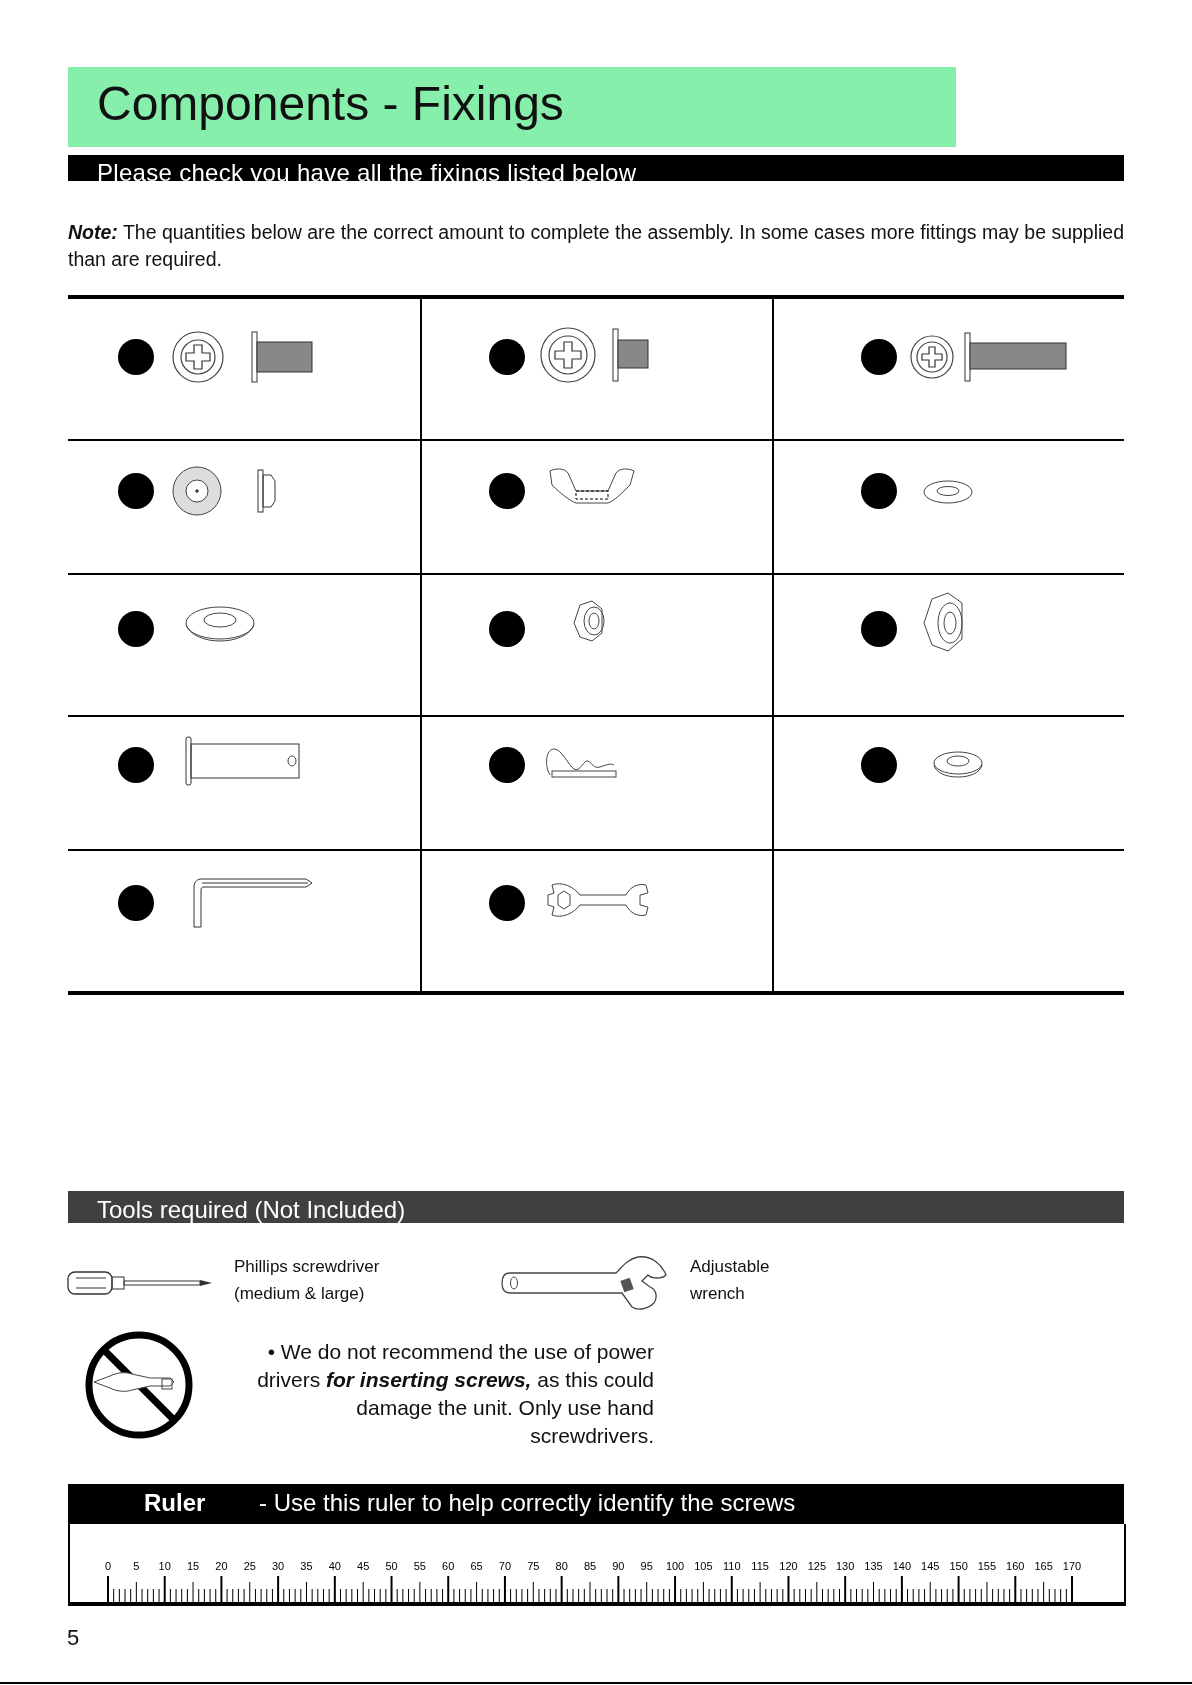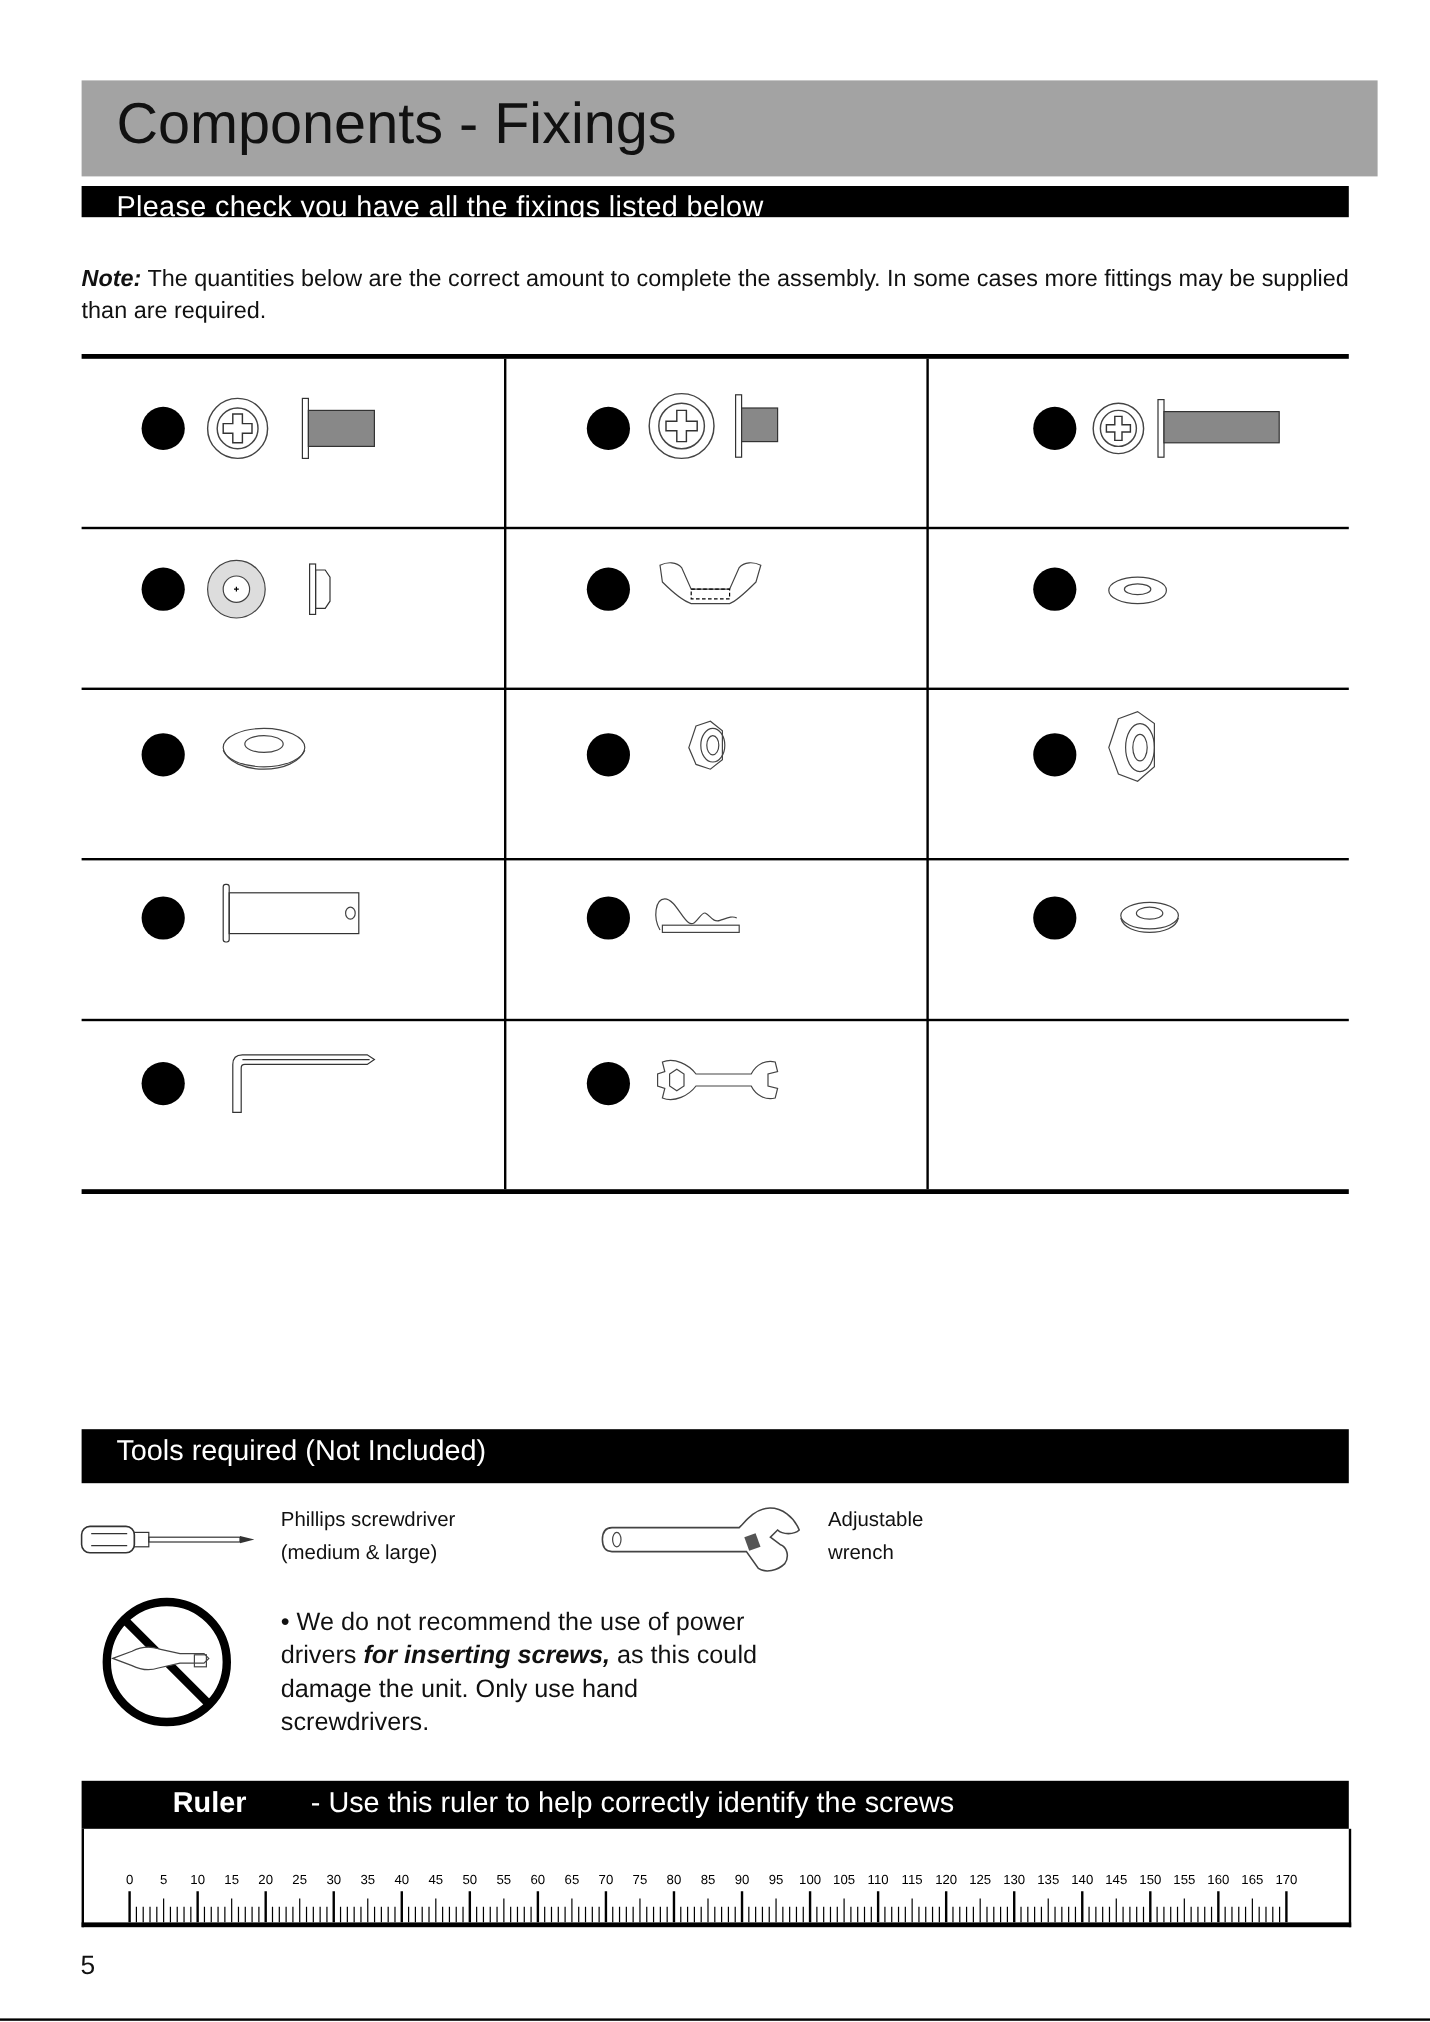--- a/index.html
+++ b/index.html
@@ -1,36 +1,36 @@
 <!DOCTYPE html>
 <html><head>
 <meta charset="utf-8">
 <style>
   html, body { margin:0; padding:0; background:#fff; }
   body { width:1192px; height:1685px; position:relative; overflow:hidden;
          font-family:"Liberation Sans", sans-serif; color:#111; }
   .abs { position:absolute; }
-  .title-bar { left:68px; top:67px; width:1080px; height:80px; background:#a3a3a3; }
+  .title-bar { left:68px; top:67px; width:888px; height:80px; background:#86efac; }
   .title-text { position:absolute; left:29px; top:8px; font-size:48px; line-height:1.2; color:#111; }
   .sub-bar { left:68px; top:155px; width:1056px; height:26px; background:#000; color:#fff; }
   .sub-bar span { position:absolute; left:29px; top:4px; font-size:24px; letter-spacing:0.3px; }
   .note { left:68px; top:219px; width:1060px; font-size:19.5px; line-height:27px; }
   .note b { font-style:italic; }
   .table { left:68px; top:295px; width:1056px; height:700px; }
   .t-top { position:absolute; left:0; top:0; width:100%; height:4px; background:#000; }
   .t-bot { position:absolute; left:0; bottom:0; width:100%; height:4px; background:#000; }
   .t-row { position:absolute; left:0; width:100%; height:2px; background:#000; }
   .t-col { position:absolute; top:4px; width:1.5px; height:692px; background:#000; }
   .cell { position:absolute; width:352px; height:134px; }
   .dot { position:absolute; width:36px; height:36px; border-radius:50%; background:#000; }
   .part { position:absolute; }
-  .tools-bar { left:68px; top:1191px; width:1056px; height:45px; background:#000000; color:#fff; }
+  .tools-bar { left:68px; top:1191px; width:1056px; height:32px; background:#404040; color:#fff; }
   .tools-bar span { position:absolute; left:29px; top:5px; font-size:24px; }
   .tool-label { font-size:17px; line-height:27px; }
-  .warn { left:234px; top:1338px; width:420px; font-size:21px; line-height:28px; }
+  .warn { left:234px; top:1338px; width:420px; font-size:21px; line-height:28px;text-align:right; }
   .warn b { font-style:italic; }
   .ruler-bar { left:68px; top:1484px; width:1056px; height:40px; background:#000; color:#fff; }
   .ruler-bar span { position:absolute; left:29px; top:5px; font-size:24px;margin-left:47px; }
   .ruler-box { left:68px; top:1524px; width:1054px; height:78px; border-left:2px solid #000; border-right:2px solid #000; border-bottom:4px solid #000; }
   .page-num { left:67px; top:1625px; font-size:22px; }
   .bottom-line { left:0; top:1682px; width:1192px; height:2px; background:#000; }
 </style>
 </head>
 <body>
 

